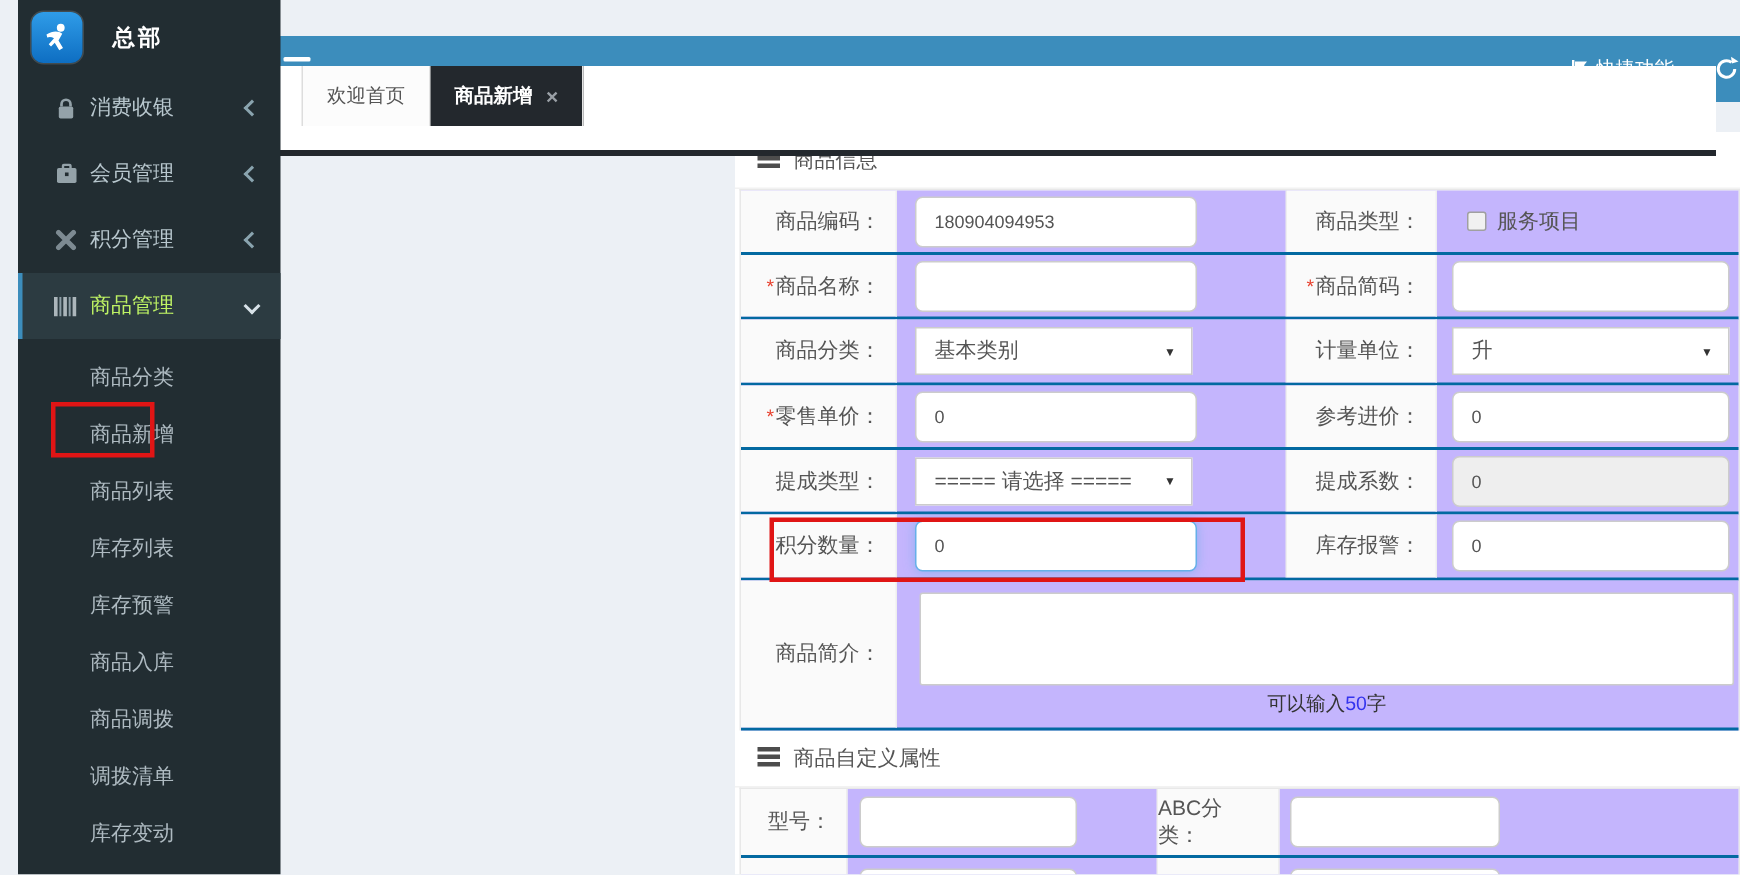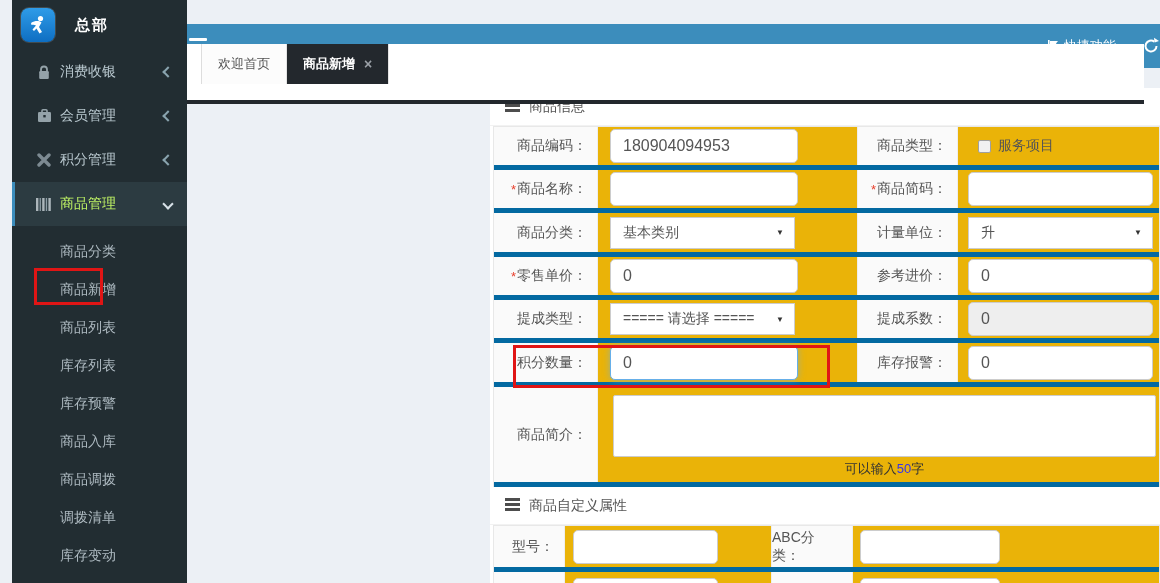--- a/index.html
+++ b/index.html
@@ -42,30 +42,30 @@
     background:#fcfcfc; border-right:1px solid #e4e4e4; cursor:pointer; }
   .tab.active { background:#23282d; color:#fff; font-weight:bold; }
   .tab-close { margin-left:9px; color:#9aa0a6; font-weight:bold; font-size:14px; cursor:pointer; }
   
   .panel { position:absolute; left:490px; top:88px; width:670px; height:495px; background:#fff; overflow:hidden; }
   .panel-header { height:38px; display:flex; align-items:center; padding-left:15px; color:#555;
     font-size:14px; border-bottom:1px solid #f2f2f2; }
   .bars-icon { width:15px; margin-right:9px; }
   .bars-icon i { display:block; height:3px; background:#4d4d4d; margin-bottom:2px; }
   .ftable { margin-left:3px; border:1px solid #e8e8e8; border-bottom:none; }
-  .frow { display:flex; border-bottom:5px solid #0369a1; align-items:center; min-height:43px; background:#eab308; }
+  .frow { display:flex; border-bottom:2px solid #0369a1; align-items:center; min-height:43px; background:#c4b5fd; }
   .lcell { align-self:stretch; display:flex; align-items:center; justify-content:flex-end;
     padding-right:10px; background:#fafafa; border-right:1px solid #eee; color:#555; }
   .vcell { display:flex; align-items:center; align-self:stretch; }
   .t1 .lcell.c1 { width:104px; } .t1 .vcell.c1 { width:260px; border-right:1px solid #eee; }
   .t1 .lcell.c2 { width:100px; } .t1 .vcell.c2 { flex:1; }
   .t2 .lcell.c1 { width:71px;text-align:center; }  .t2 .vcell.c1 { width:207px; border-right:1px solid #eee; }
   .t2 .lcell.c2 { width:81px; }  .t2 .vcell.c2 { flex:1; }
   .req { color:#e8402d; margin-right:1px; font-size:13px; }
-  input.fi { height:34px; border:1px solid #ccc; border-radius:5px; padding:0 12px; font-size:16px;
+  input.fi { height:34px; border:1px solid #ccc; border-radius:5px; padding:0 12px; font-size:12px;
     color:#555; outline:none; background:#fff; }
   .t1 .c1 input.fi { width:188px; margin-left:12px; }
   .t1 .c2 input.fi { width:185px; margin-left:10px; }
   .t2 .c1 input.fi { width:145px; margin-left:8px; }
   .t2 .c2 input.fi { width:140px; margin-left:7px; }
   input.fi.focused { border-color:#66afe9; box-shadow:0 0 7px rgba(102,175,233,.6); }
   input.fi.disabled { background:#eee; }
   .fselect { width:185px; height:32px; border:1px solid #ccc; background:#fff; margin-left:12px;
     display:flex; align-items:center; justify-content:space-between; padding:0 10px 0 12px;
     font-size:14px; color:#555; cursor:pointer; }

